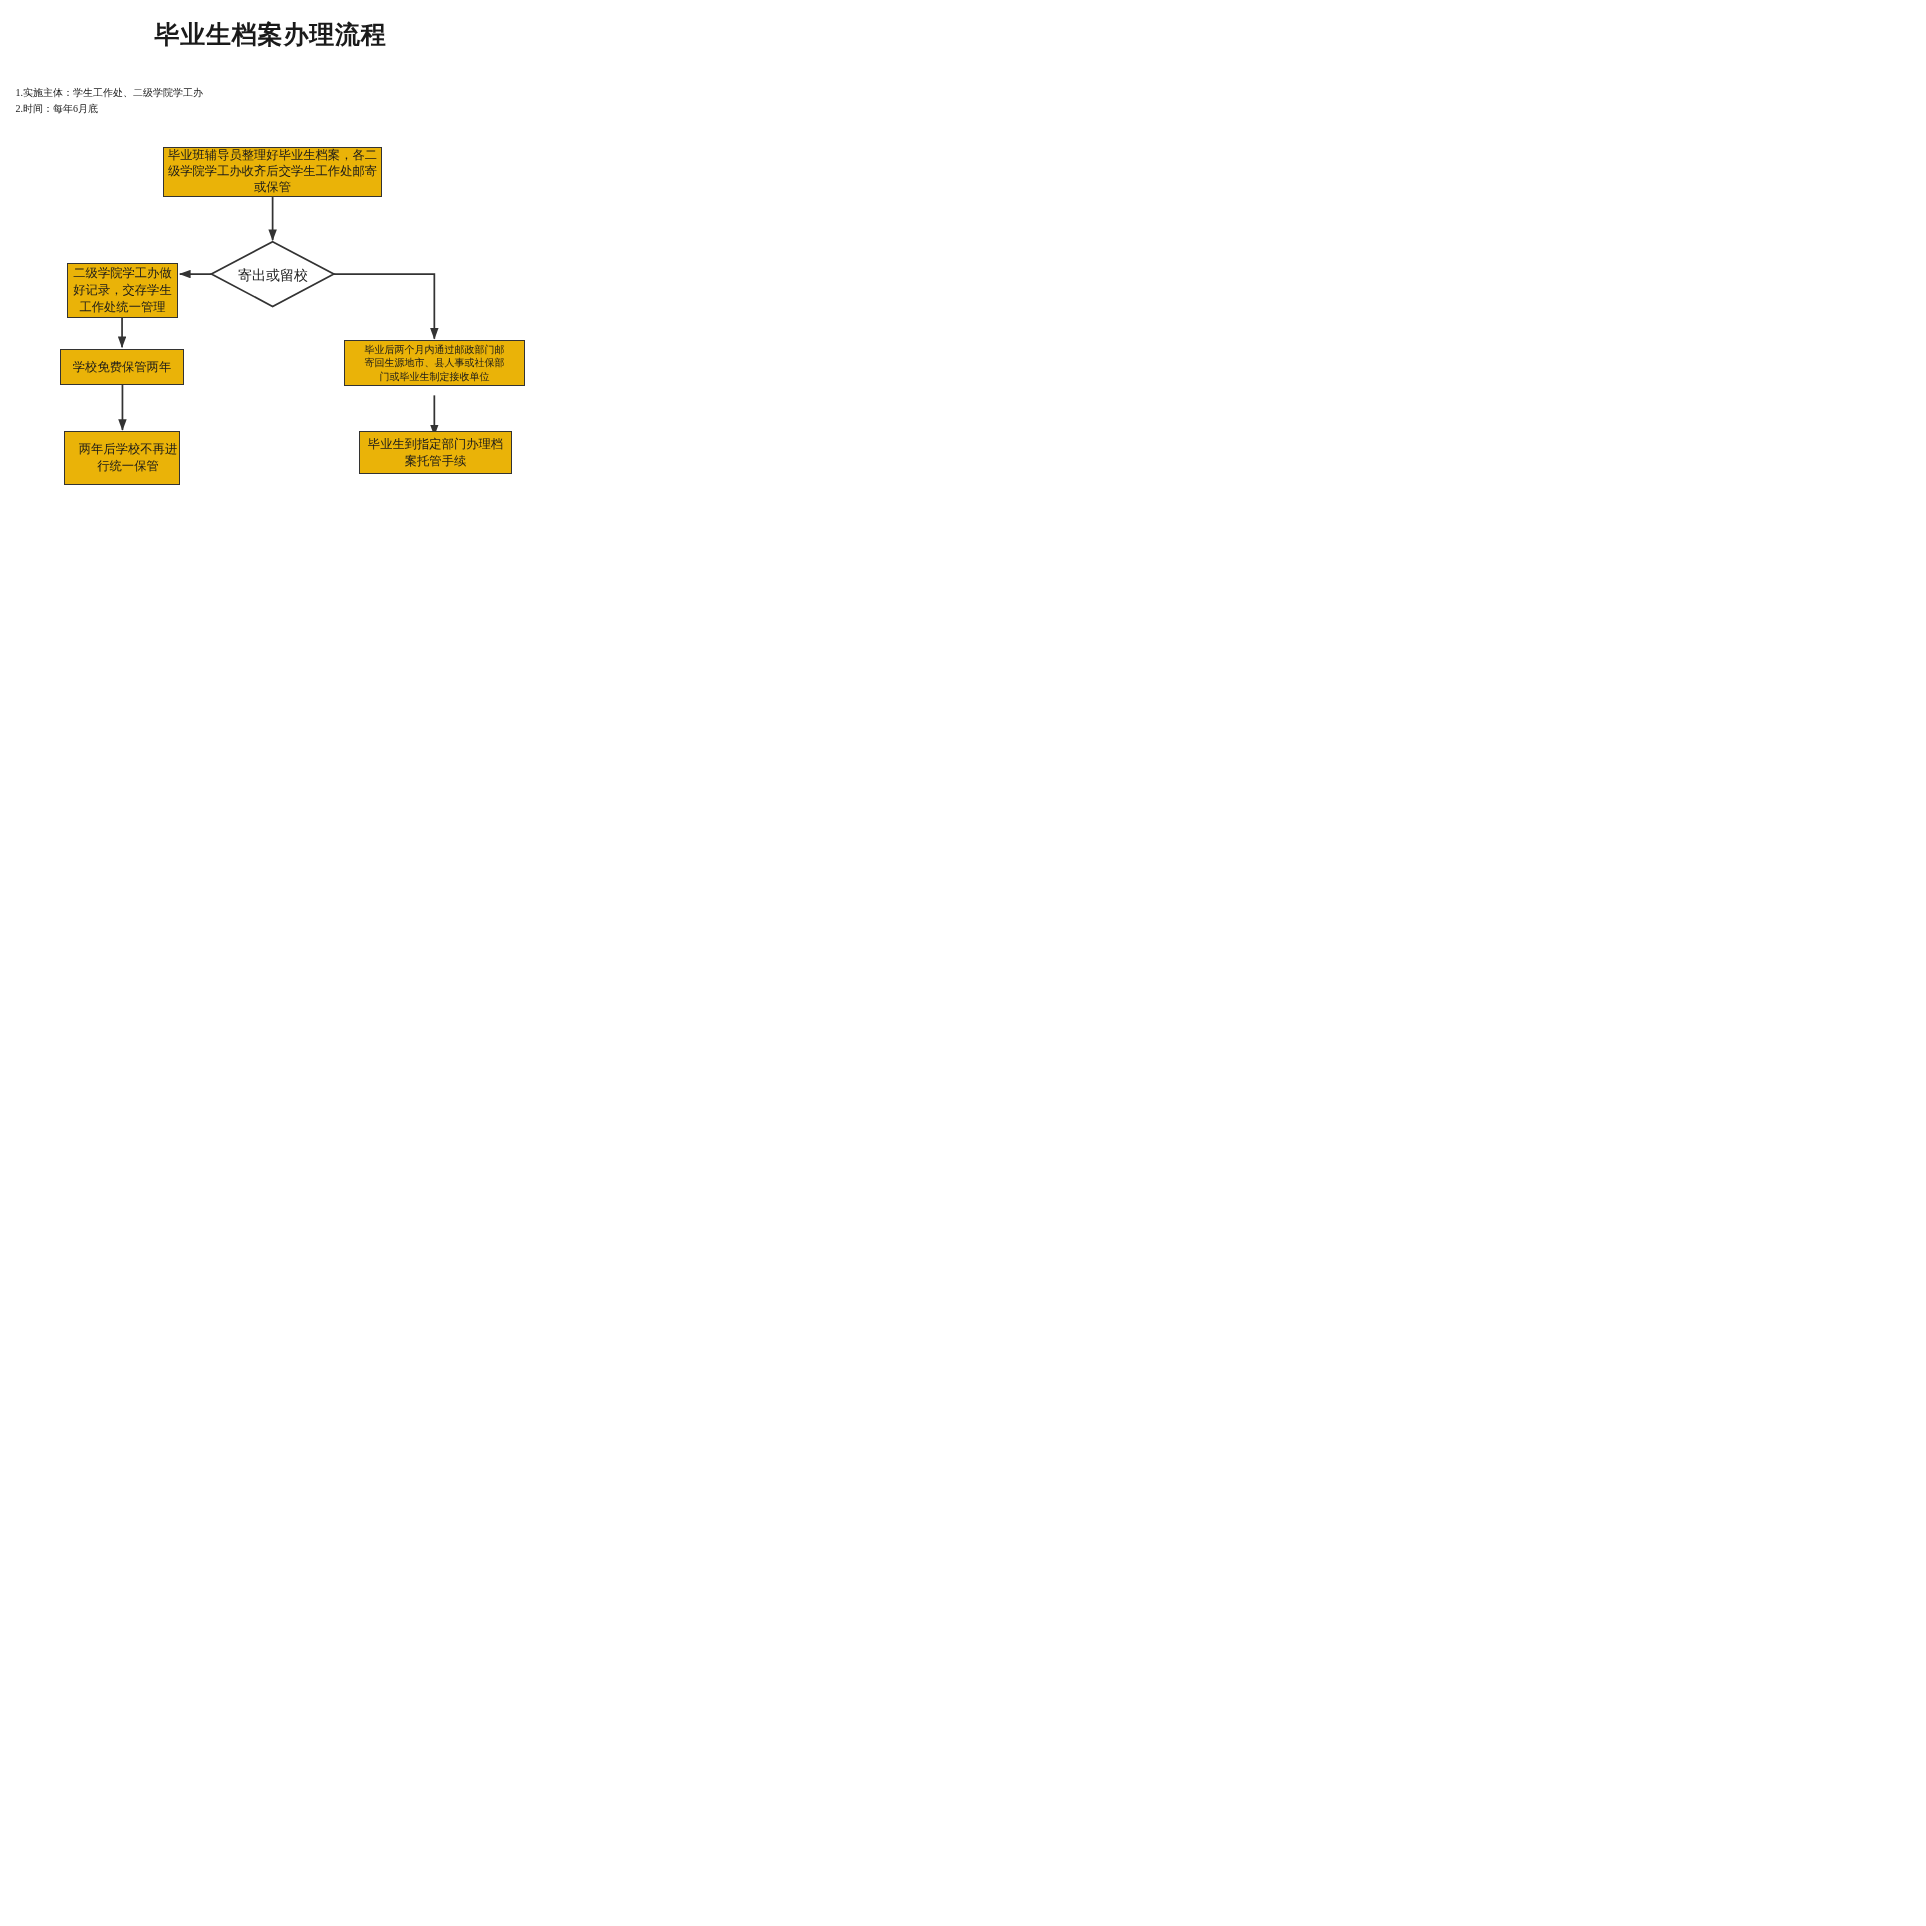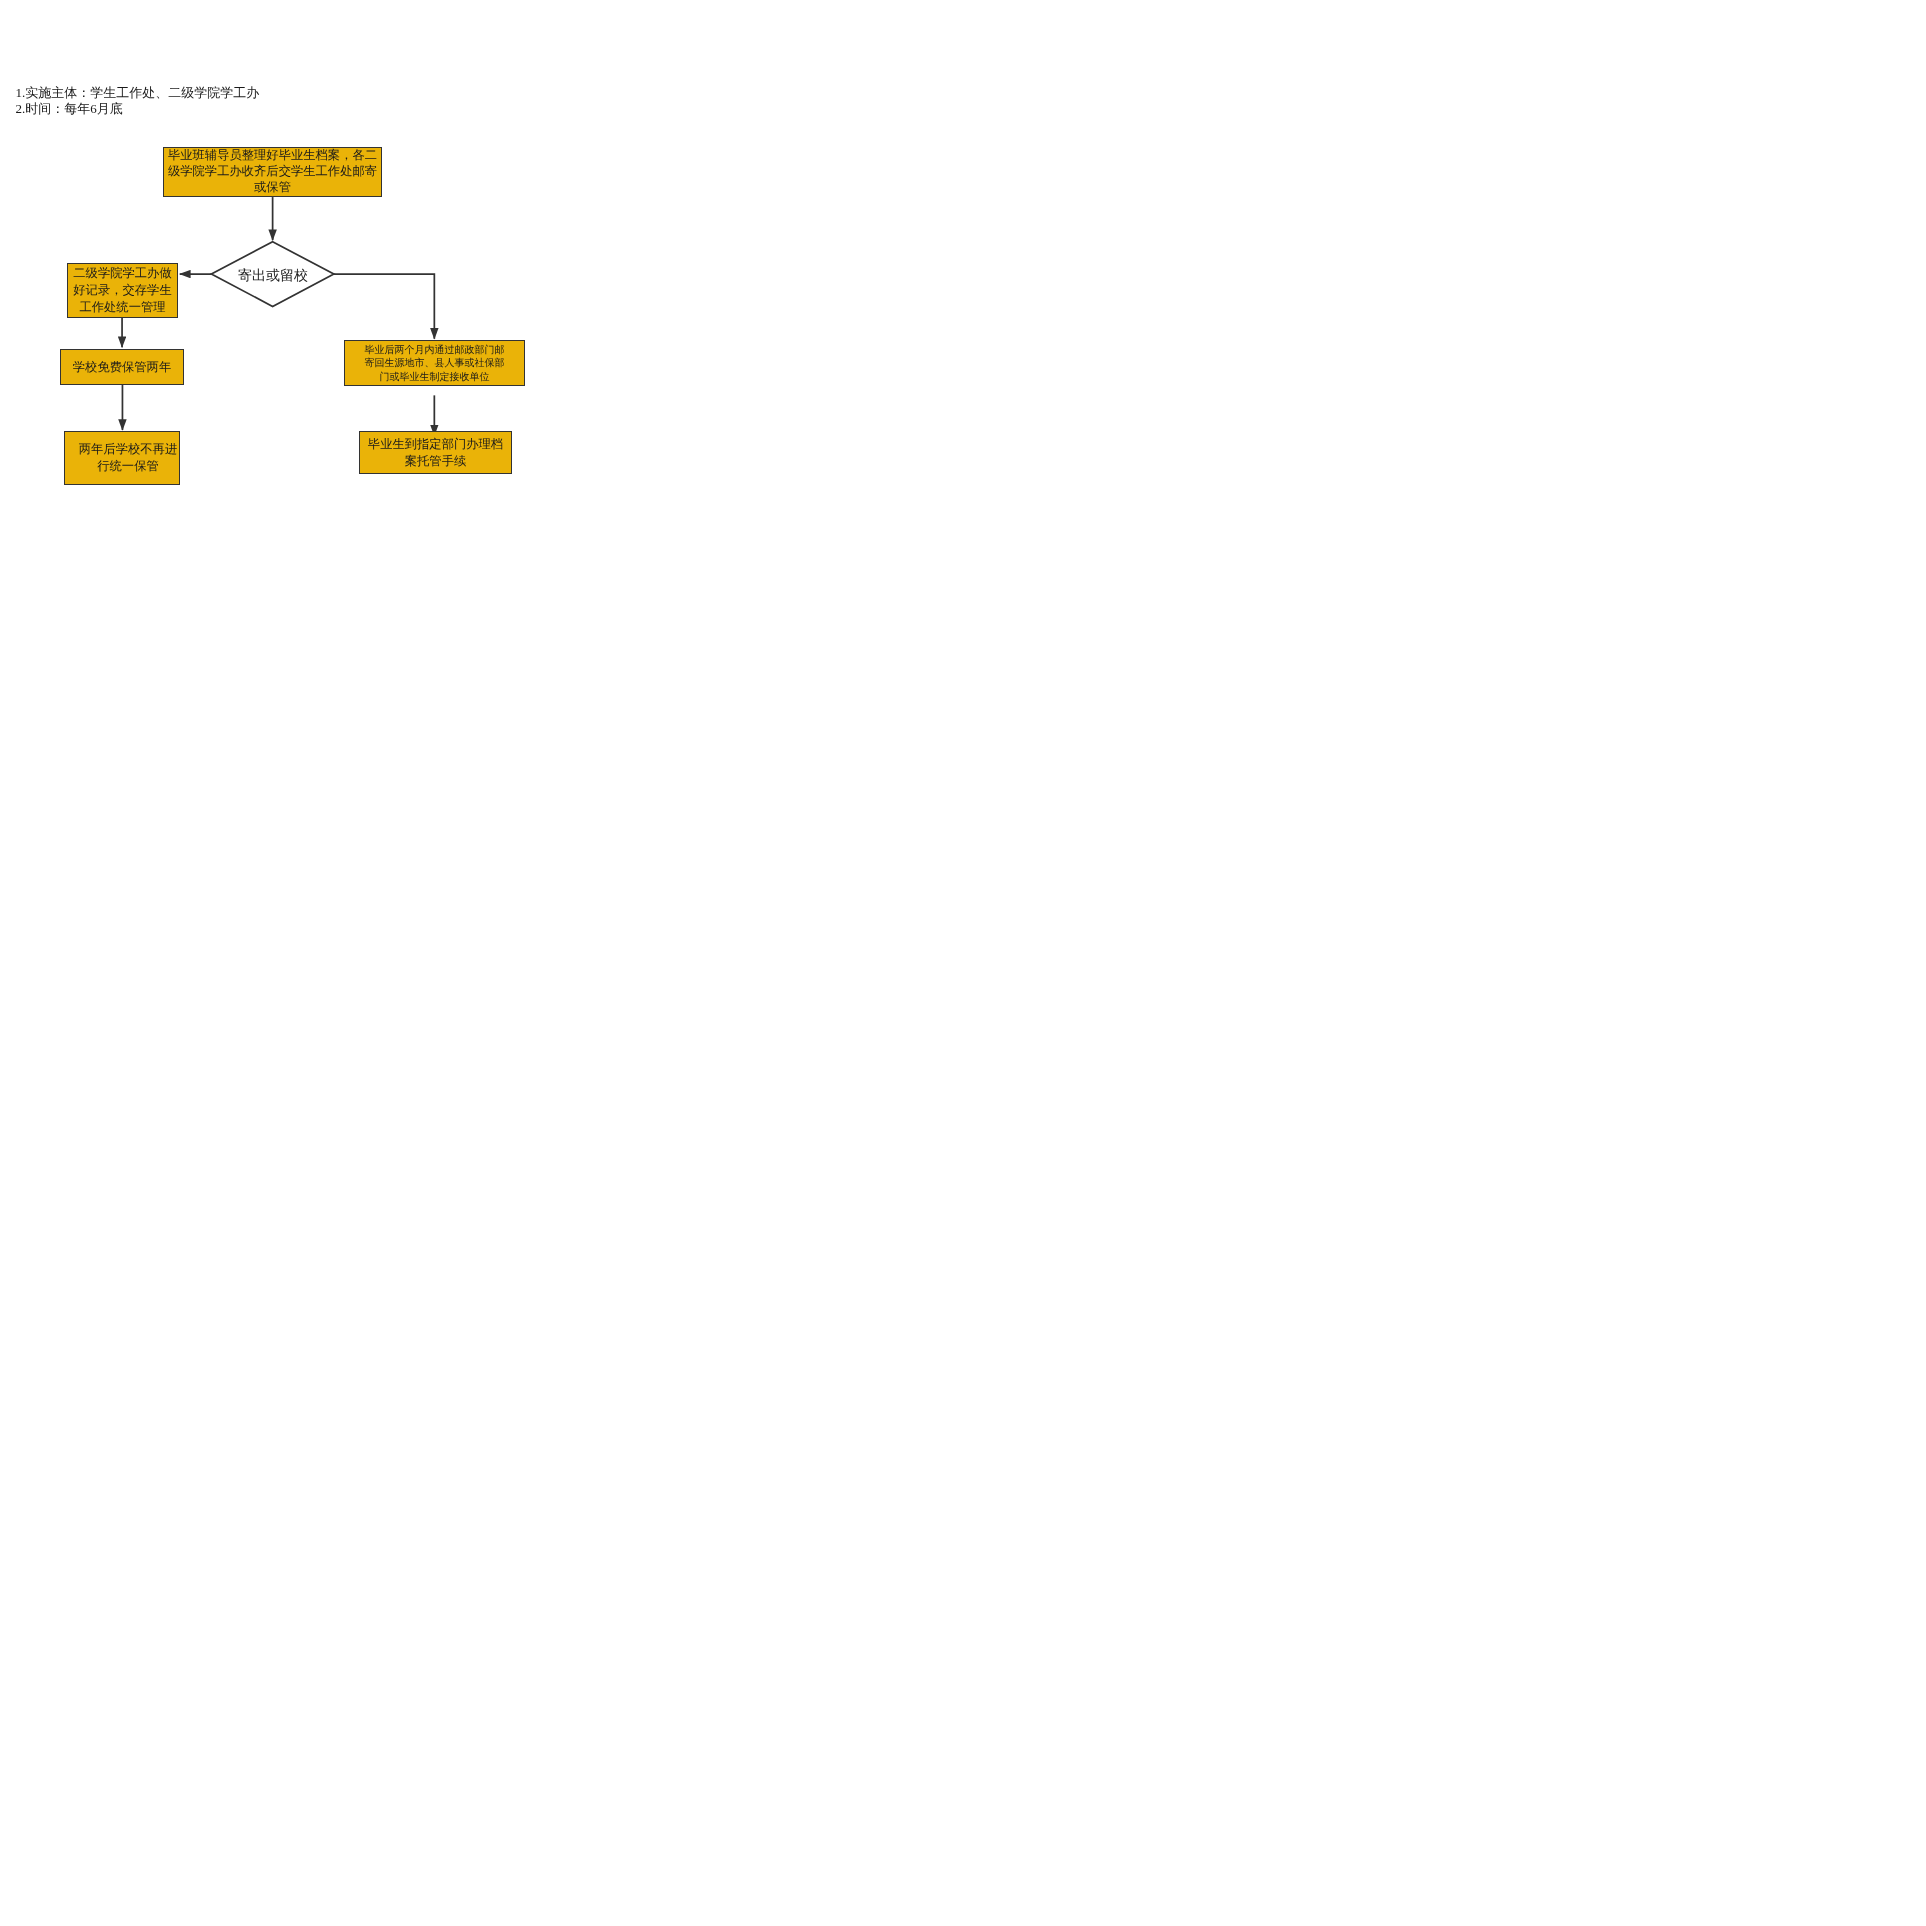--- a/index.html
+++ b/index.html
@@ -29,21 +29,21 @@
     text-align:center;
     font-size:25px;
     font-weight:700;
     letter-spacing:0.8px;
     color:var(--text);
   }
   .notes{
     position:absolute;
     left:15.4px;
     top:85px;
-    font-size:13px;
+    font-size:10px;
     line-height:16px;
     color:var(--text);
     white-space:nowrap;
   }
   #connector-layer{
     position:absolute;
     left:0;
     top:0;
     width:541px;
     height:500px;
@@ -94,20 +94,21 @@
     font-size:14px;
     color:var(--text);
     white-space:nowrap;
   }
 </style>
 </head>
 <body>
 
 <div id="canvas">
 
+  <div class="page-title">毕业生档案办理流程</div>
 
   <div class="notes">
     <div>1.实施主体：学生工作处、二级学院学工办</div>
     <div>2.时间：每年6月底</div>
   </div>
 
   <svg id="connector-layer" viewBox="0 0 1405 1297" xmlns="http://www.w3.org/2000/svg">
     <defs>
       <marker id="arrow" viewBox="0 0 30 22" refX="28" refY="11" markerWidth="30" markerHeight="22" markerUnits="userSpaceOnUse" orient="auto">
         <path class="arrowhead-fill" d="M0,0 L30,11 L0,22 Z"></path>

